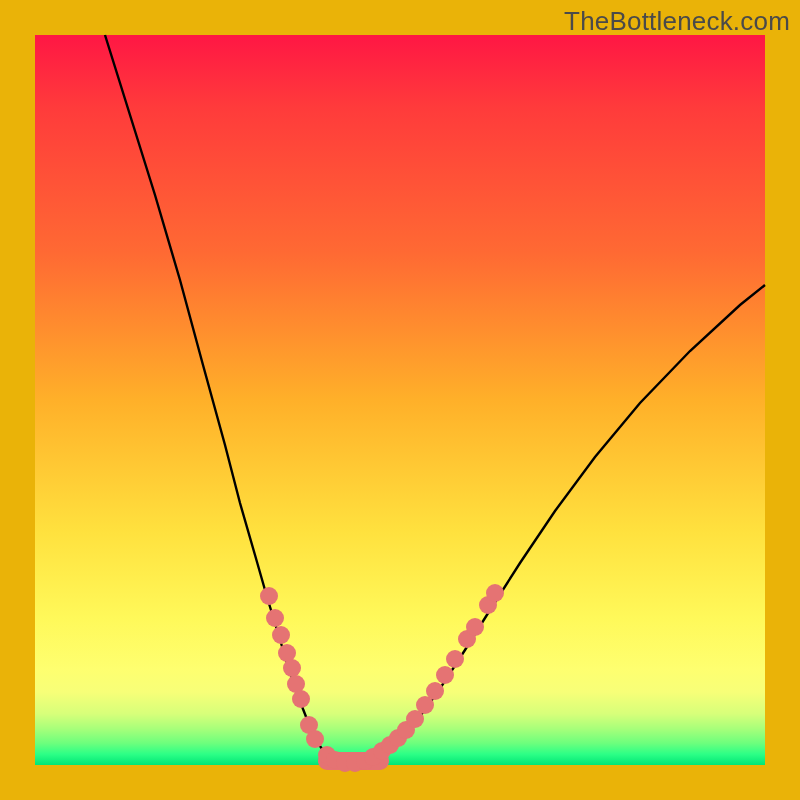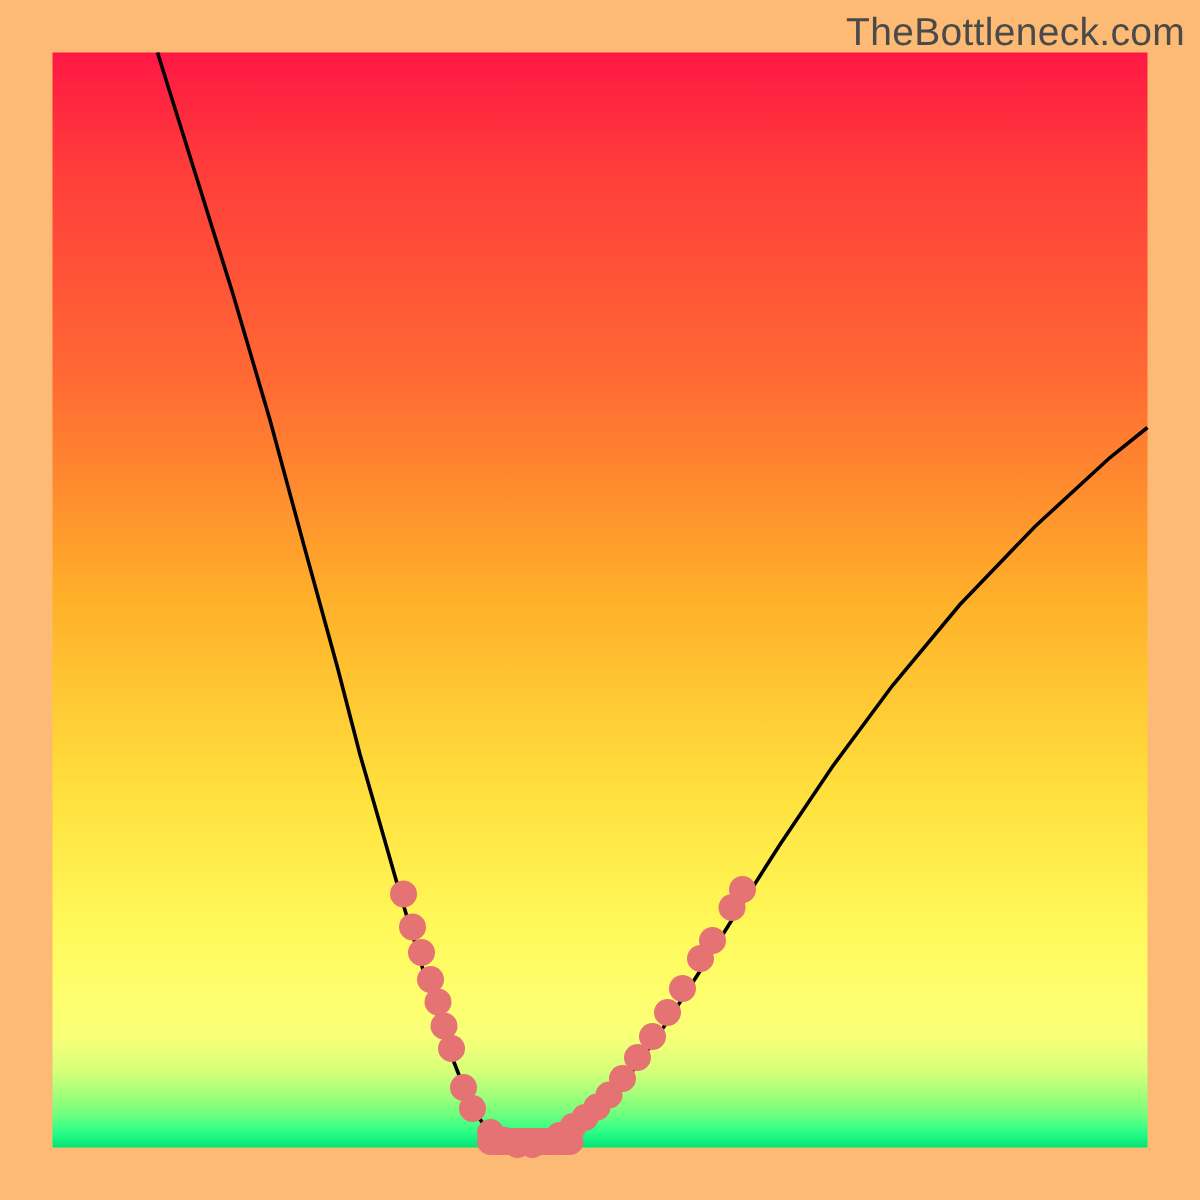--- a/index.html
+++ b/index.html
@@ -10,21 +10,21 @@
     overflow: hidden;
     background: #000;
     font-family: Arial, Helvetica, sans-serif;
   }
   .frame {
     position: absolute;
     left: 0;
     top: 0;
     width: 800px;
     height: 800px;
-    background: #fdba74;
+    background: #eab308;
   }
   .plot-area {
     position: absolute;
     left: 35px;
     top: 35px;
     width: 730px;
     height: 730px;
     
     background: linear-gradient(
       to bottom,

